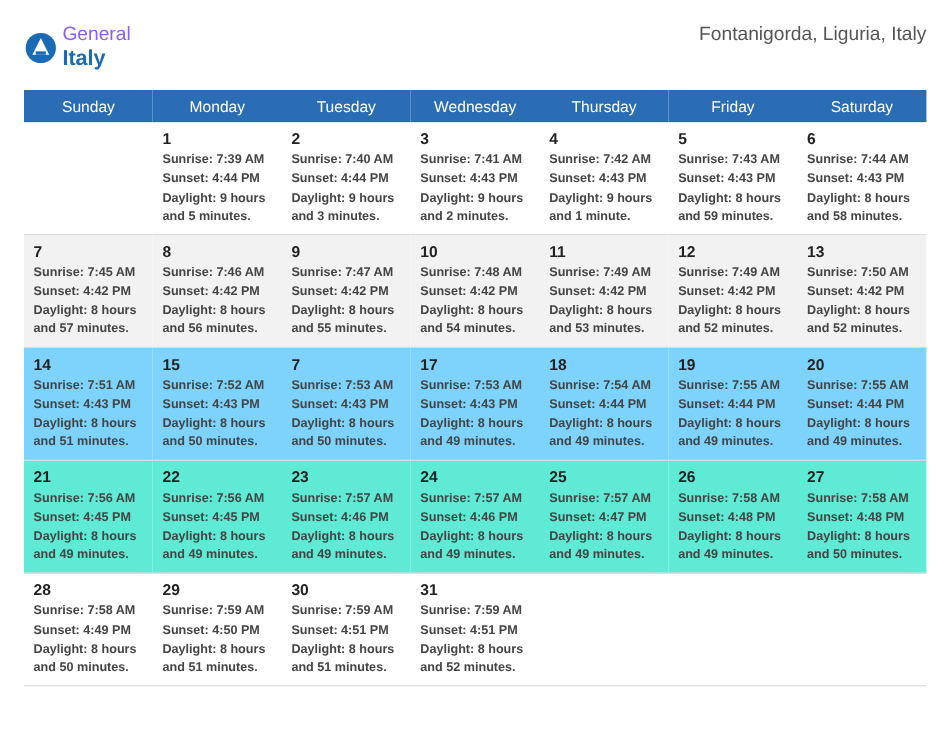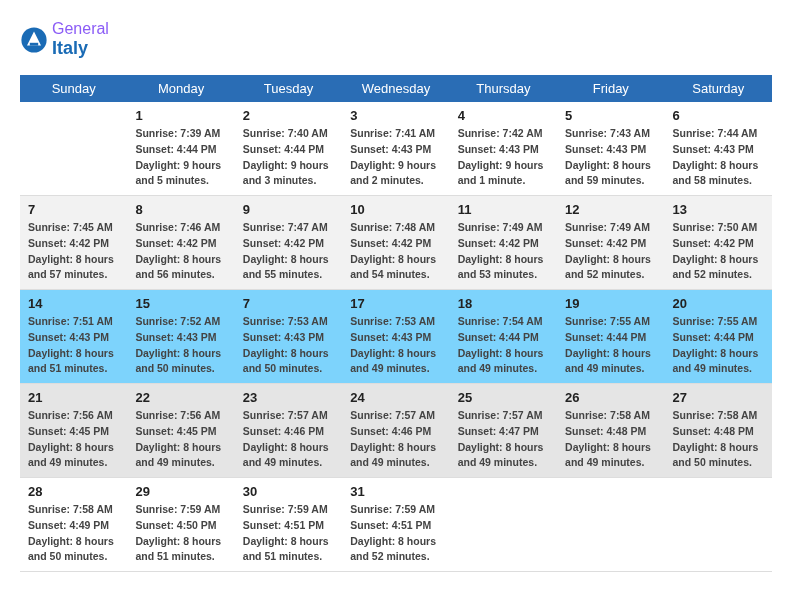--- a/index.html
+++ b/index.html
@@ -98,20 +98,21 @@
       <circle cx="20" cy="20" r="18" fill="#1a6bb5"></circle>
       <polygon points="20,8 30,28 10,28" fill="#fff"></polygon>
       <rect x="14" y="24" width="12" height="4" fill="#1a6bb5"></rect>
     </svg>
     <div>
       <span class="logo-text-general">General</span><br>
       <span class="logo-text-blue">Italy</span>
     </div>
   </div>
   <div class="title-area">
+    <div class="subtitle">Fontanigorda, Liguria, Italy</div>
   </div>
 </div>
 
 <table>
   <thead>
     <tr>
     <th>Sunday</th>
         <th>Monday</th>
         <th>Tuesday</th>
         <th>Wednesday</th>
@@ -201,21 +202,21 @@
         </td>
         <td>
           <span class="day-num">19</span>
           <div class="cell-info">Sunrise: 7:55 AM<br>Sunset: 4:44 PM<br>Daylight: 8 hours and 49 minutes.</div>
         </td>
         <td>
           <span class="day-num">20</span>
           <div class="cell-info">Sunrise: 7:55 AM<br>Sunset: 4:44 PM<br>Daylight: 8 hours and 49 minutes.</div>
         </td>
       </tr>
-      <tr style="background: #e5e5e5;">
+      <tr style="background: #5eead4;">
         <td>
           <span class="day-num">21</span>
           <div class="cell-info">Sunrise: 7:56 AM<br>Sunset: 4:45 PM<br>Daylight: 8 hours and 49 minutes.</div>
         </td>
         <td>
           <span class="day-num">22</span>
           <div class="cell-info">Sunrise: 7:56 AM<br>Sunset: 4:45 PM<br>Daylight: 8 hours and 49 minutes.</div>
         </td>
         <td>
           <span class="day-num">23</span>

